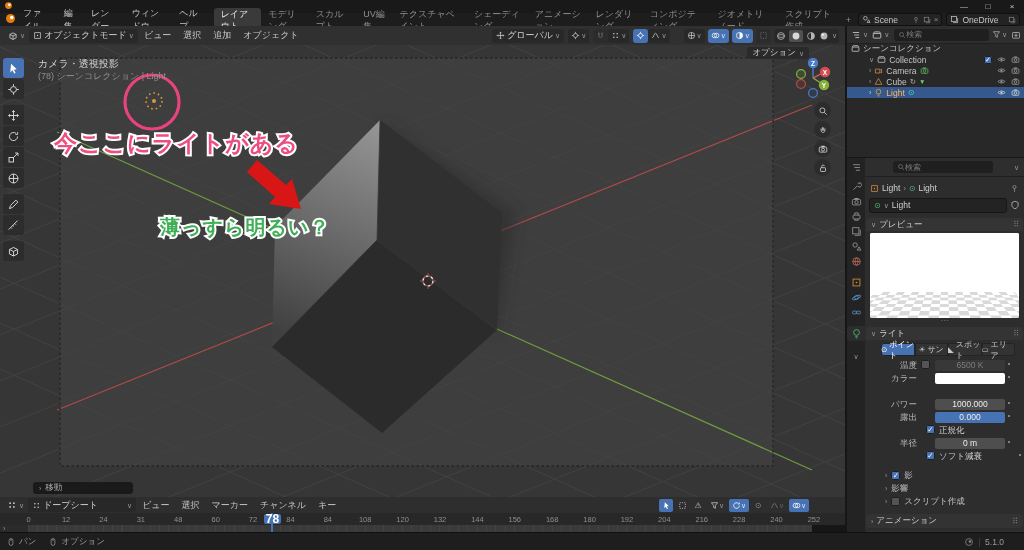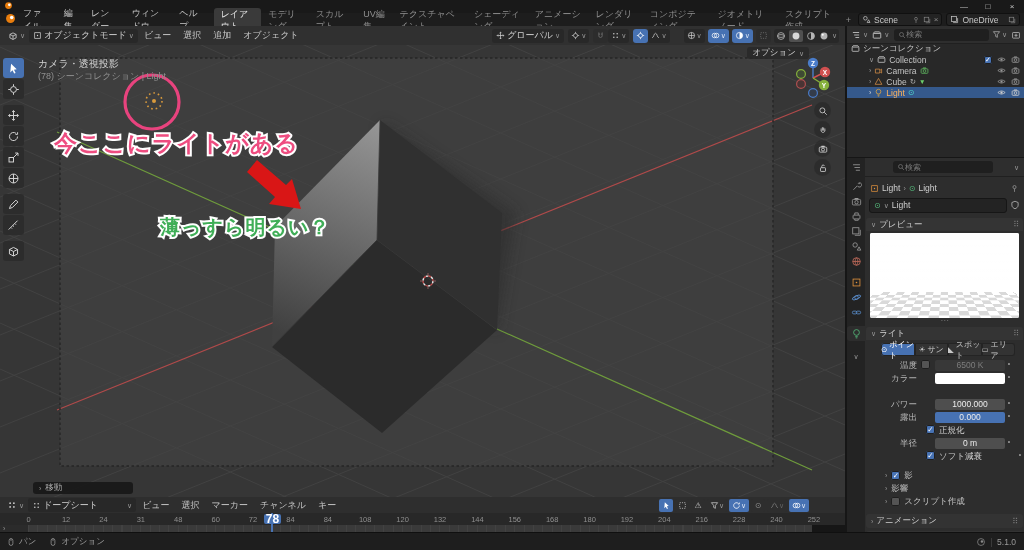--- a/index.html
+++ b/index.html
@@ -1032,21 +1032,21 @@
         </svg>
       <span>パン</span>
     </span>
     <span class="row" style="margin-left:12px;gap:3px">
       <svg>
           <use href="#i-mouse"></use>
         </svg>
       <span>オプション</span>
     </span>
     <span style="flex:1"></span>
-    <span class="row" style="margin-right:8px;">
+    <span class="row" style="margin-right:20px;">
       <svg style="color:#8a8a8a">
           <use href="#i-blender"></use>
         </svg>
       <span class="vsep"></span>
       <span>5.1.0</span>
     </span>
   </div>
 
 </div>
 

